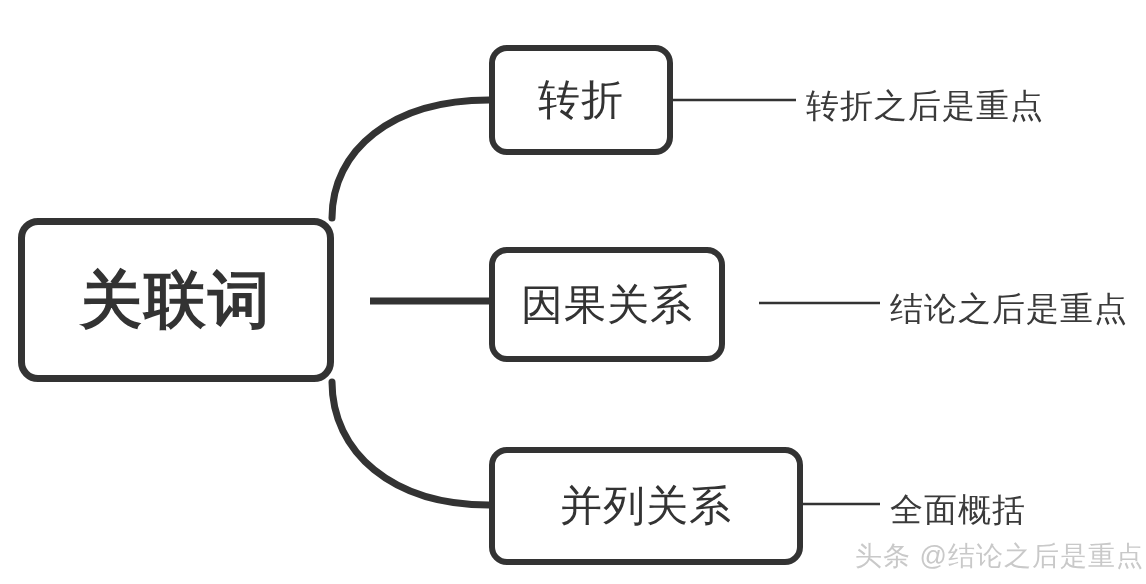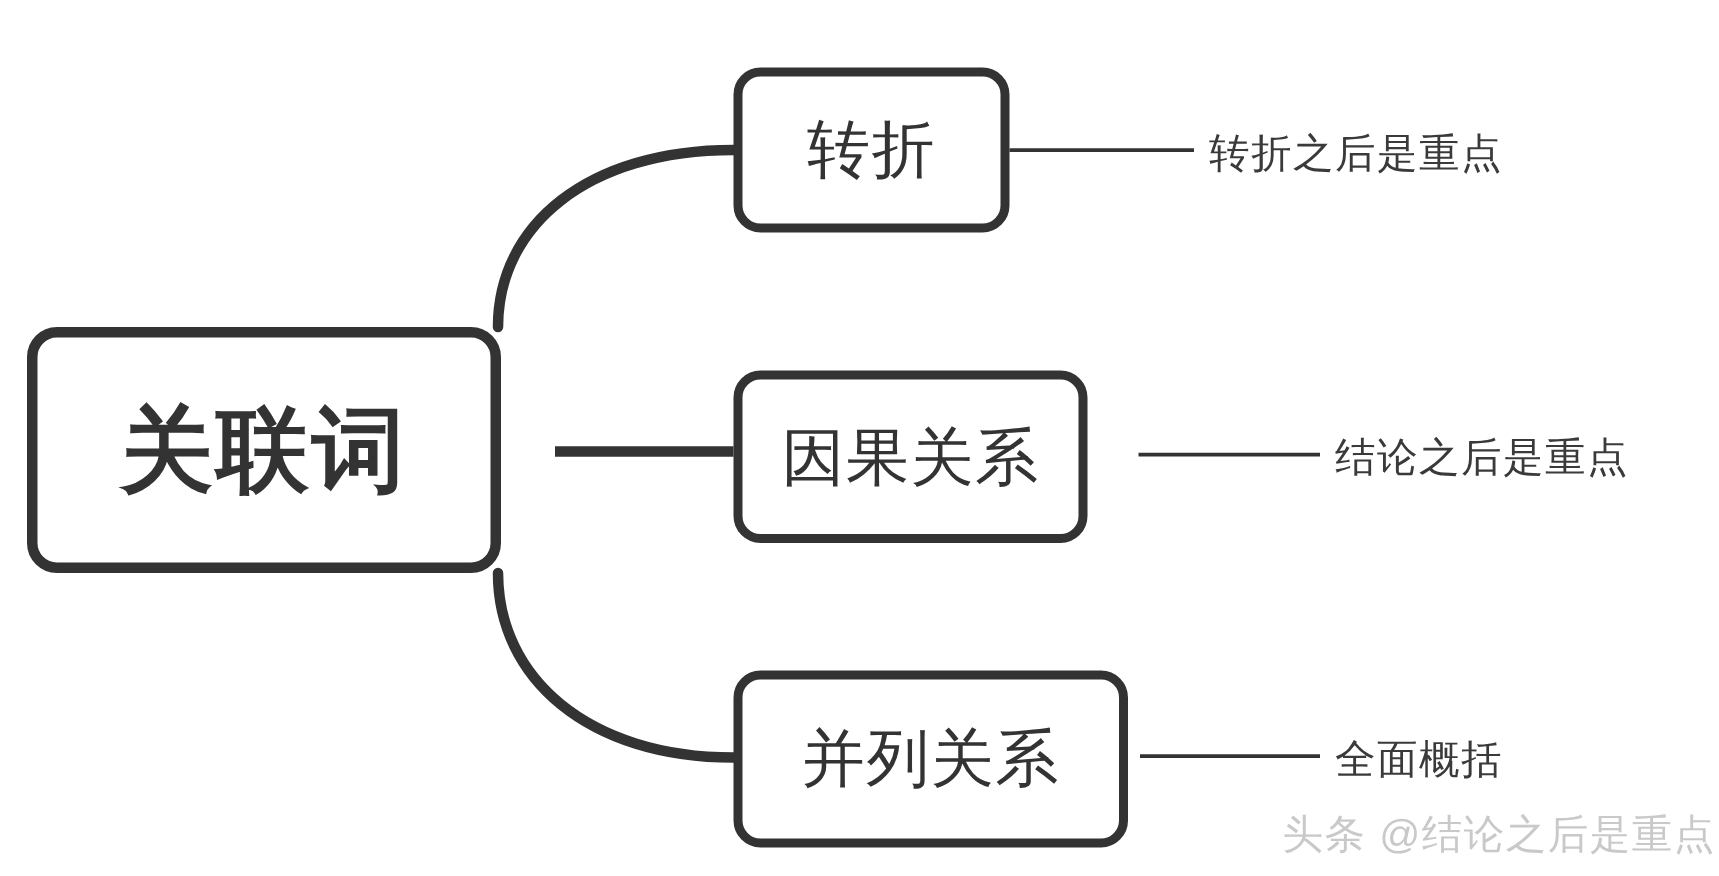--- a/index.html
+++ b/index.html
@@ -48,27 +48,27 @@
   .node-branch {
     border: 6px solid #333333;
     border-radius: 18px;
     font-size: 42px;
     font-weight: normal;
     letter-spacing: 1px;
     text-align: center;
   }
   .node-b0 { left: 489px; top: 45px;  width: 184px; height: 110px; }
   .node-b1 { left: 489px; top: 247px; width: 236px; height: 115px; }
-  .node-b2 { left: 489px; top: 447px; width: 263px; height: 118px; }
+  .node-b2 { left: 489px; top: 447px; width: 314px; height: 118px; }
 
   
   .leaf {
     position: absolute;
     color: #3a3a3a;
-    font-size: 27px;
+    font-size: 33px;
     white-space: nowrap;
     letter-spacing: 1px;
     z-index: 2;
   }
   .leaf-l0 { left: 806px; top: 84px;  }
   .leaf-l1 { left: 890px; top: 287px; text-align: center; }
   .leaf-l2 { left: 890px; top: 488px; }
 
   
   .watermark {

